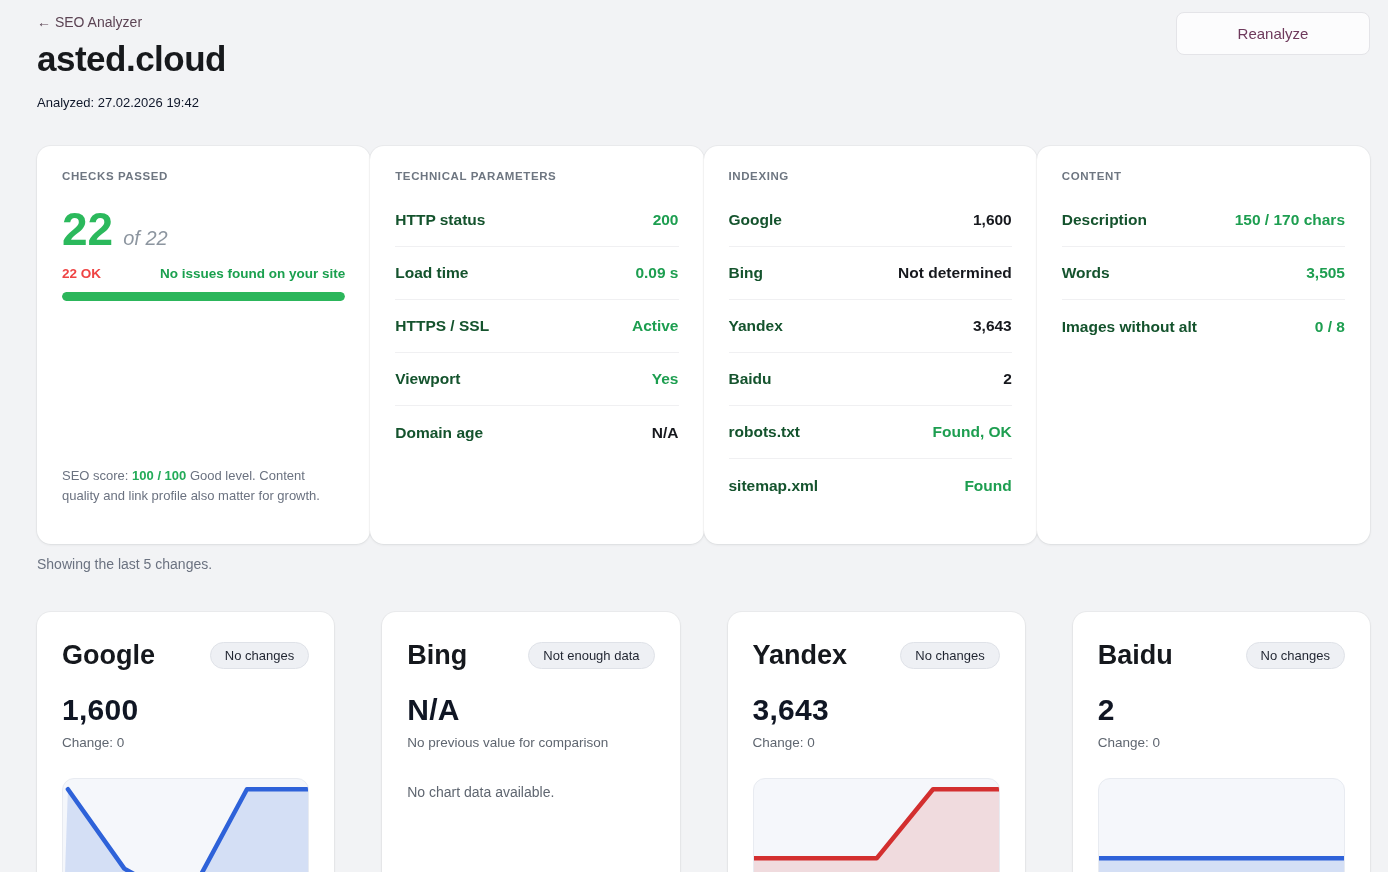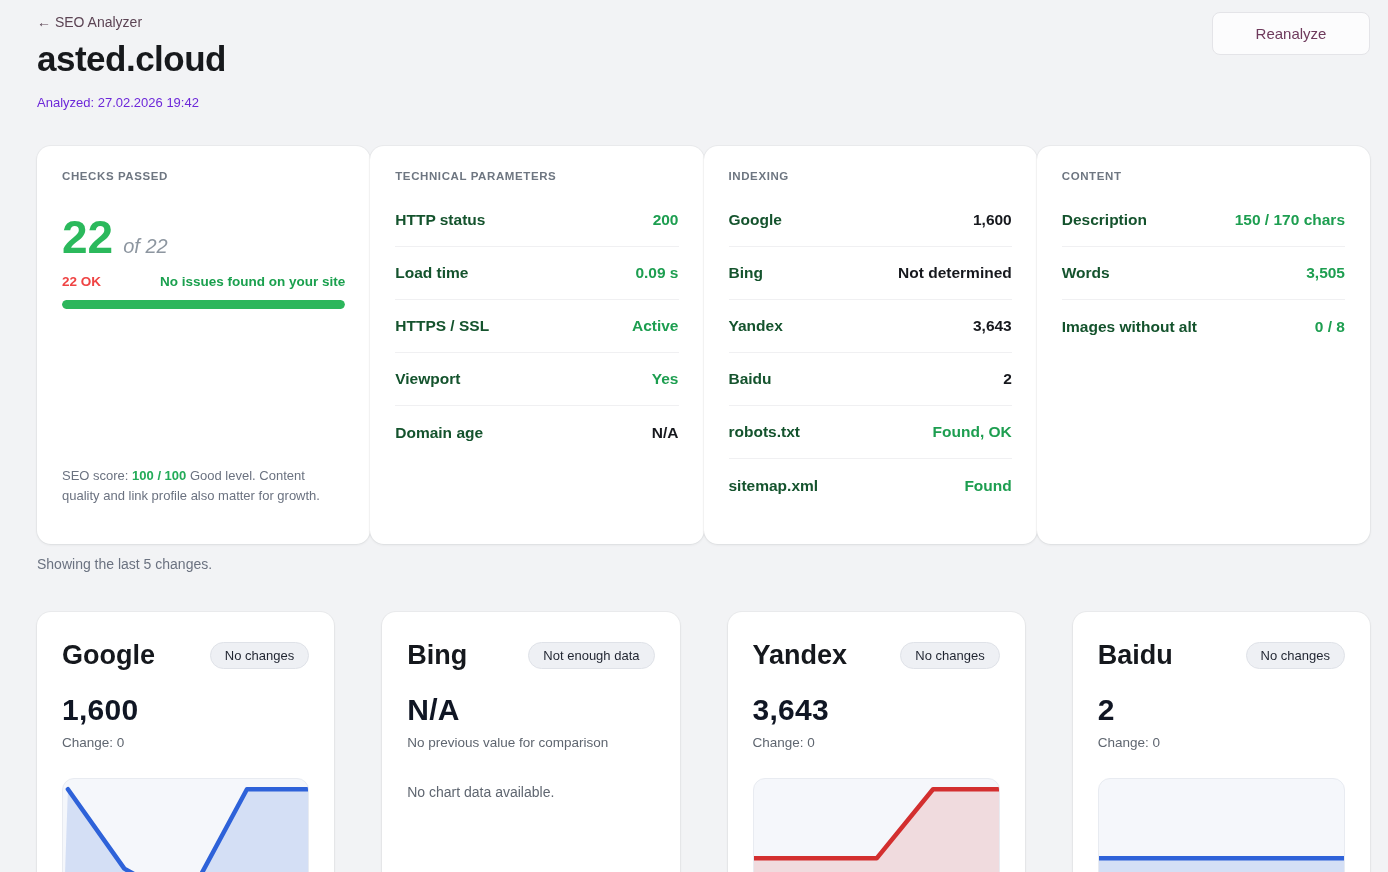--- a/index.html
+++ b/index.html
@@ -7,43 +7,43 @@
   body {
     font-family:"Liberation Sans", sans-serif;
     background:#f2f3f5;
     color:#1b1f24;
   }
   .page { position:relative; padding:12px 18px 0 37px; width:1388px; }
 
   
   .back-link { display:inline-block; font-size:14px; color:#5c4454; cursor:pointer; margin-top:2px; }
   .site-title { font-size:35px; font-weight:700; color:#17191c; margin-top:8px; letter-spacing:-0.5px; }
-  .analyzed { font-size:13px; color:#6d28d9; margin-top:16px; }
+  .analyzed { font-size:13px; color:#0f172a; margin-top:16px; }
   .reanalyze-btn {
     position:absolute; top:12px; right:18px;
-    width:158px; height:43px;
+    width:194px; height:43px;
     background:#fcfcfd; border:1px solid #e4e4e8; border-radius:8px;
     font-family:"Liberation Sans", sans-serif;
     font-size:15px; color:#6e3a5c; cursor:pointer;
   }
 
   
   .cards-grid { display:grid; grid-template-columns:repeat(4,1fr); margin-top:36px; }
   .card {
     background:#ffffff; border-radius:14px; padding:24px 25px;
     box-shadow:0 1px 3px rgba(20,24,33,0.07), 0 0 0 1px rgba(20,24,33,0.03);
   }
   .summary-card { height:398px; display:flex; flex-direction:column; }
   .card-label {
     font-size:11.5px; font-weight:600; letter-spacing:0.6px;
     color:#6e7681; text-transform:uppercase; margin-bottom:8px;
   }
 
   
-  .score-row { display:flex; align-items:baseline; gap:10px; margin-top:24px;text-align:center; }
+  .score-row { display:flex; align-items:baseline; gap:10px; margin-top:16px;text-align:center; }
   .score-big { font-size:46px; font-weight:800; color:#2bb95c; line-height:1; }
   .score-of { font-size:20px; color:#8d96a0;font-style:italic; }
   .status-row { display:flex; justify-content:space-between; margin-top:14px; font-size:13.5px; font-weight:700; }
   .status-ok { color:#ef4444; }
   .status-msg { color:#1aa04e; }
   .progress-track { margin-top:11px; height:9px; border-radius:5px; background:#e7f5ec; overflow:hidden; }
   .progress-fill { height:100%; border-radius:5px; background:#2cb65b; }
   .checks-footer { margin-top:auto; margin-bottom:14px; font-size:13px; color:#6b7280; line-height:1.55; }
   .checks-footer .green { color:#23ab58; font-weight:700; }
 

